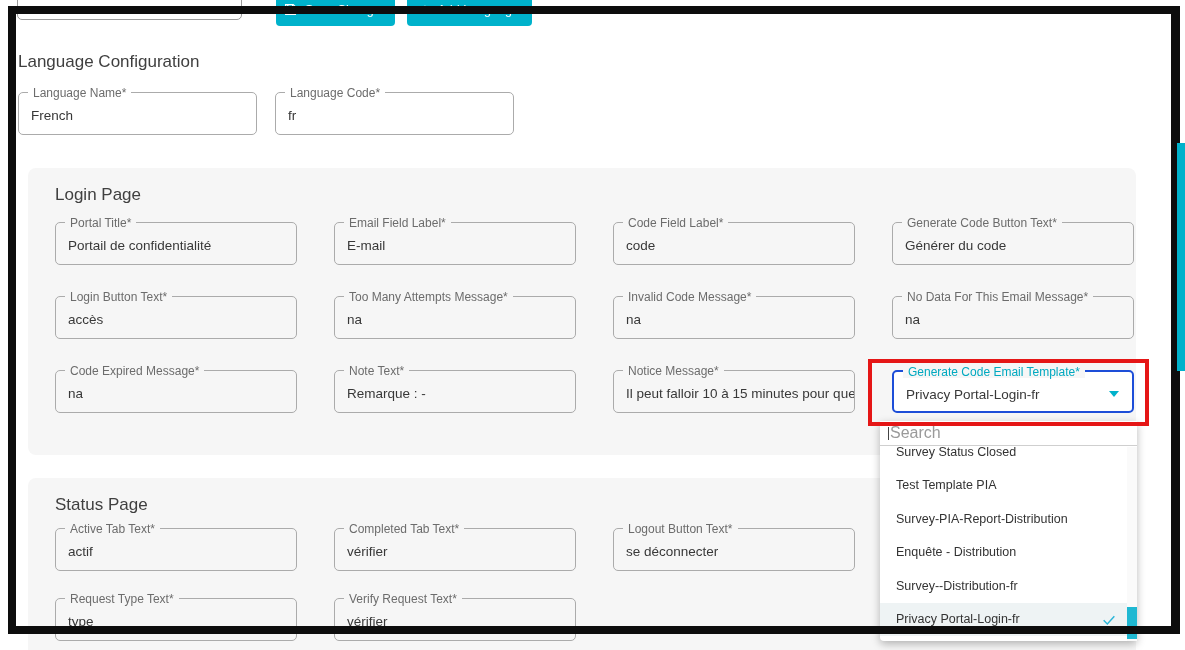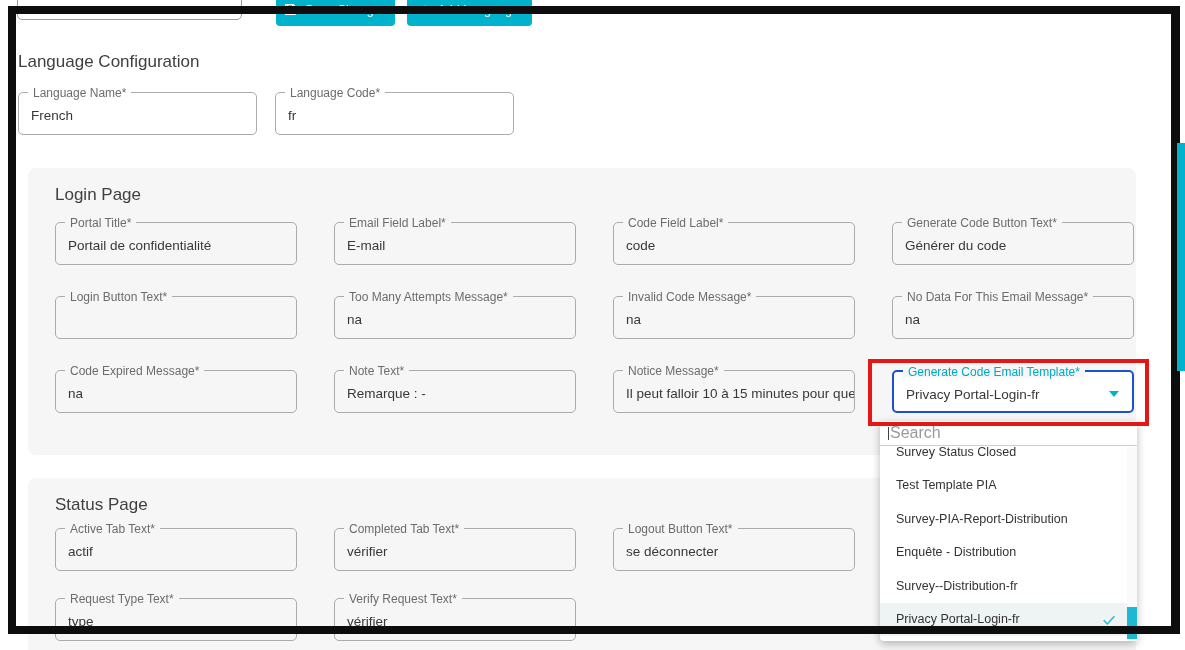--- a/index.html
+++ b/index.html
@@ -149,20 +149,21 @@
       <label>Code Field Label*</label>
       <div class="val">code</div>
     </div>
     <div class="field on-gray">
       <label>Generate Code Button Text*</label>
       <div class="val">Générer du code</div>
     </div>
 
     <div class="field on-gray">
       <label>Login Button Text*</label>
+      <div class="val">accès</div>
     </div>
     <div class="field on-gray">
       <label>Too Many Attempts Message*</label>
       <div class="val">na</div>
     </div>
     <div class="field on-gray">
       <label>Invalid Code Message*</label>
       <div class="val">na</div>
     </div>
     <div class="field on-gray">

